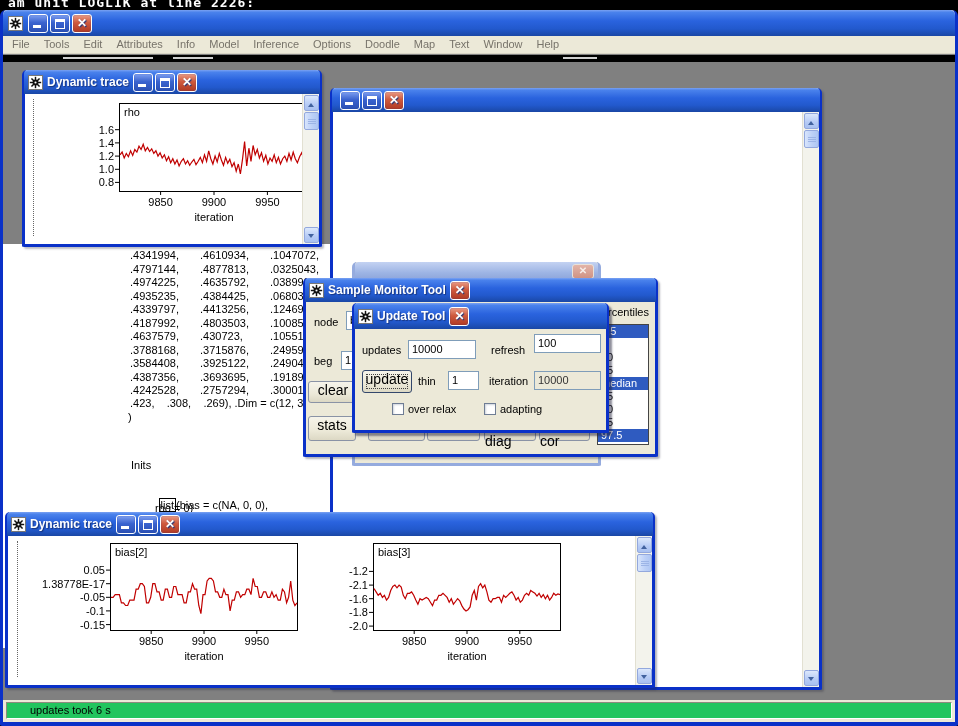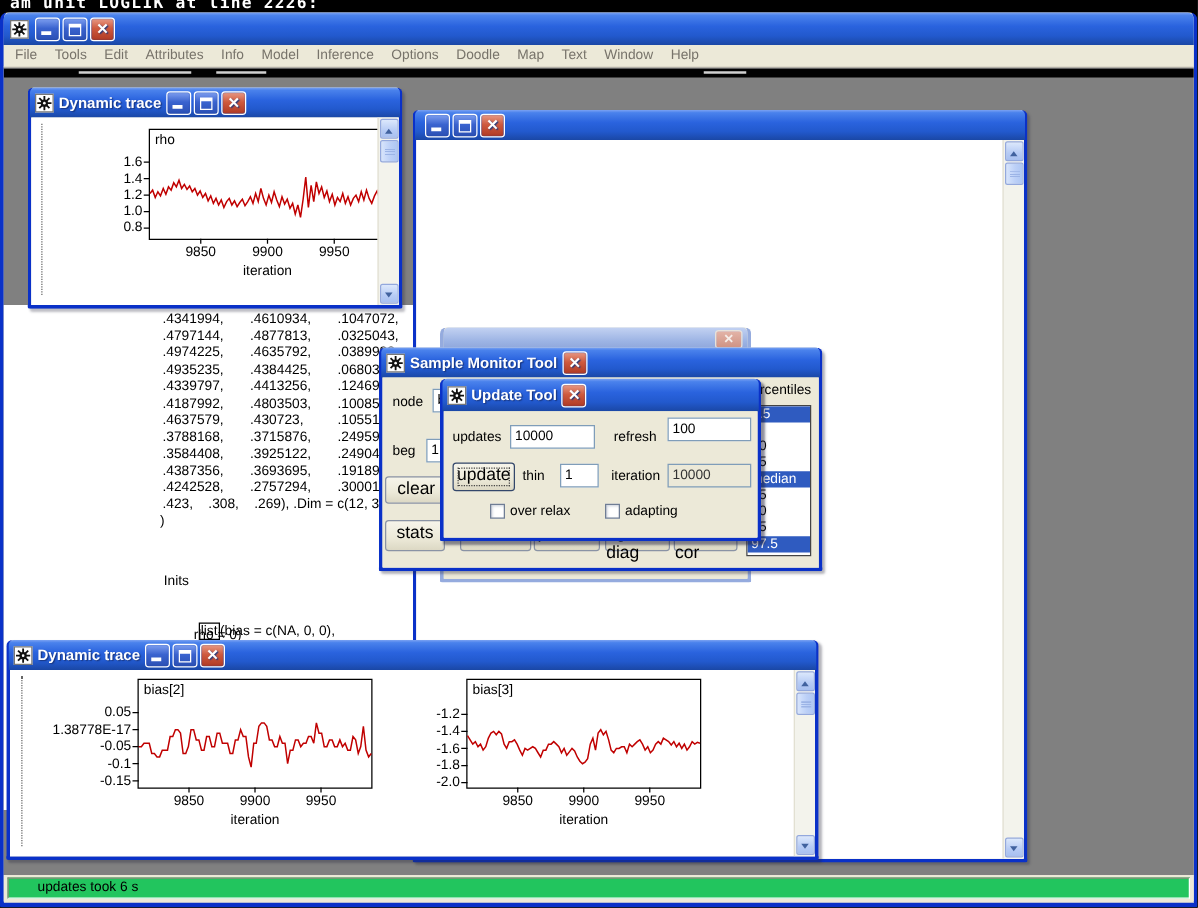--- a/index.html
+++ b/index.html
@@ -484,21 +484,21 @@
                 <line x1="-5" x2="0" y1="54.7" y2="54.7" stroke="#000" stroke-width="1"></line>
                 <line x1="-5" x2="0" y1="68.4" y2="68.4" stroke="#000" stroke-width="1"></line>
                 <line x1="-5" x2="0" y1="82.1" y2="82.1" stroke="#000" stroke-width="1"></line>
                 <line x1="40.2" x2="40.2" y1="86" y2="90" stroke="#000" stroke-width="1"></line>
                 <line x1="93.0" x2="93.0" y1="86" y2="90" stroke="#000" stroke-width="1"></line>
                 <line x1="145.8" x2="145.8" y1="86" y2="90" stroke="#000" stroke-width="1"></line>
                 <polyline points="0.0,44.5 2.1,47.9 4.2,51.3 6.3,49.3 8.4,53.4 10.4,51.3 12.5,56.1 14.6,53.4 16.7,46.5 18.8,42.4 20.9,41.1 23.0,43.8 25.1,41.1 27.2,43.1 29.3,51.3 31.3,54.7 33.4,49.3 35.5,49.3 37.6,47.9 39.7,51.3 41.8,56.1 43.9,60.2 46.0,54.7 48.1,56.1 50.2,54.7 52.2,53.4 54.3,54.7 56.4,58.2 58.5,61.6 60.6,56.1 62.7,56.1 64.8,51.3 66.9,51.3 69.0,49.3 71.1,51.3 73.1,53.4 75.2,58.2 77.3,54.7 79.4,60.2 81.5,57.5 83.6,54.7 85.7,56.8 87.8,61.6 89.9,65.0 92.0,67.0 94.0,65.7 96.1,62.9 98.2,51.3 100.3,46.5 102.4,56.1 104.5,42.4 106.6,39.7 108.7,43.8 110.8,41.1 112.9,47.9 114.9,56.1 117.0,58.2 119.1,54.7 121.2,54.7 123.3,53.4 125.4,53.4 127.5,58.2 129.6,51.3 131.7,53.4 133.8,51.3 135.8,49.3 137.9,47.9 140.0,51.3 142.1,56.1 144.2,53.4 146.3,58.2 148.4,56.1 150.5,51.3 152.6,49.3 154.7,51.3 156.7,46.5 158.8,47.9 160.9,49.3 163.0,52.0 165.1,49.3 167.2,53.4 169.3,50.6 171.4,54.7 173.5,51.3 175.6,56.1 177.6,53.4 179.7,49.3 181.8,51.3 183.9,49.9 186.0,50.6" fill="none" stroke="#c00000" stroke-width="1.2"></polyline>
               </svg>
               <div class="plot-label">bias[3]</div>
               <div class="ytick" style="top: 21.3667px;">-1.2</div>
-              <div class="ytick" style="top: 35.0501px;">-1.4</div>
+              <div class="ytick" style="top: 35.0501px;">-2.1</div>
               <div class="ytick" style="top: 48.7335px;">-1.6</div>
               <div class="ytick" style="top: 62.4169px;">-1.8</div>
               <div class="ytick" style="top: 76.1002px;">-2.0</div>
               <div class="xtick" style="left: 15.1591px;">9850</div>
               <div class="xtick" style="left: 68px;">9900</div>
               <div class="xtick" style="left: 120.841px;">9950</div>
               <div class="xlabel">iteration</div>
             </div>
           <div class="vscroll">
             <span class="sb-btn up"></span>

